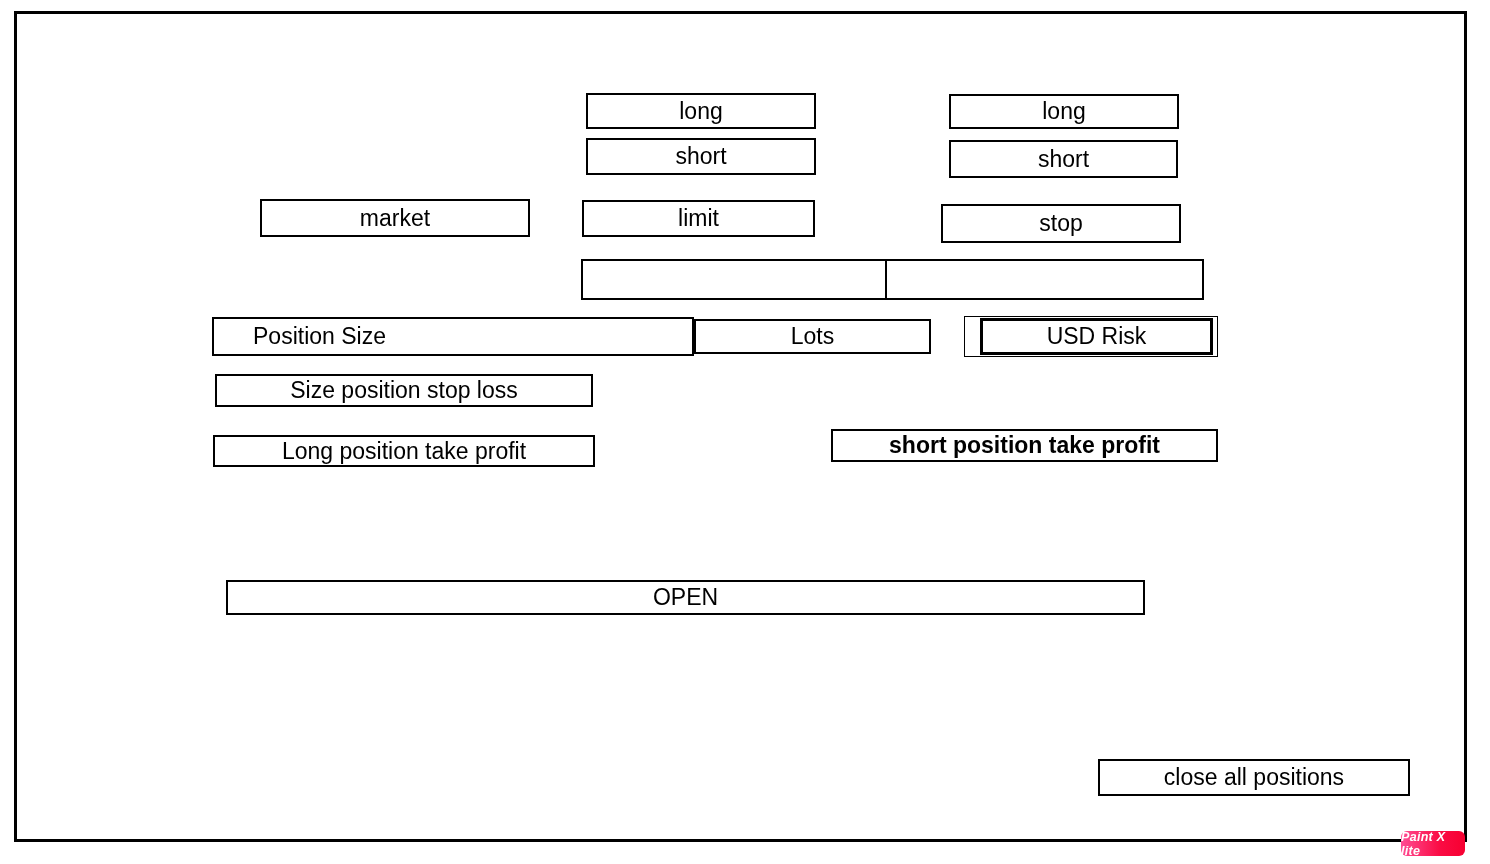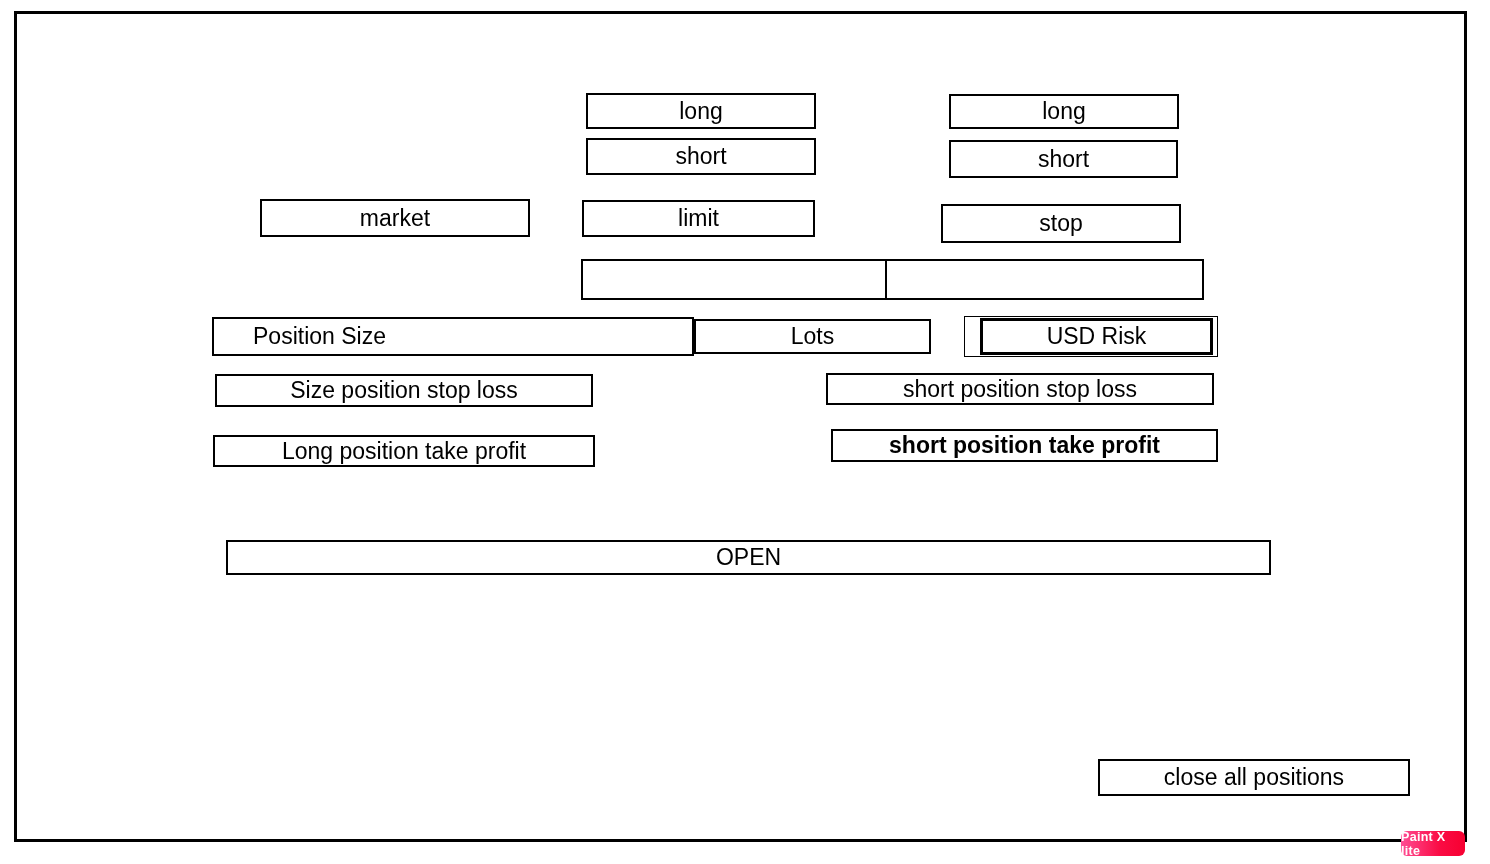--- a/index.html
+++ b/index.html
@@ -58,39 +58,40 @@
   #usd-risk-outer{ left: 964px; top: 316px; width: 254px; height: 41px;
                    border-width: 1px; background: transparent; }
   #usd-risk      { left: 980px; top: 318px; width: 233px; height: 37px;
                    border-width: 3px; }
 
   #long-sl  { left: 215px; top: 374px; width: 378px; height: 33px; }
   #short-sl { left: 826px; top: 373px; width: 388px; height: 32px; }
   #long-tp  { left: 213px; top: 435px; width: 382px; height: 32px; }
   #short-tp { left: 831px; top: 429px; width: 387px; height: 33px; font-weight: bold; }
 
-  #open      { left: 226px; top: 540px; width: 1045px; height: 35px; }
+  #open      { left: 226px; top: 580px; width: 919px; height: 35px; }
   #close-all { left: 1098px; top: 759px; width: 312px; height: 37px; }
 
   #watermark {
     position: absolute;
     left: 1401px;
     top: 831px;
     width: 64px;
     height: 25px;
     border-radius: 6px;
     background: linear-gradient(90deg, #ff4d94 0%, #fa0c44 60%, #f70031 100%);
     color: #ffffff;
     font-size: 12.5px;
     font-weight: bold;
     display: flex;
     align-items: center;
     justify-content: center;
     z-index: 5;
     letter-spacing: 0.3px;
+    font-style: italic;
   }
 </style>
 </head>
 <body>
 
 <div class="canvas">
 
   <div class="frame"></div>
 
   <div class="box" id="market">
@@ -129,23 +130,20 @@
     <span>Lots</span>
   </div>
   <div class="box" id="usd-risk-outer"></div>
   <div class="box" id="usd-risk">
     <span>USD Risk</span>
   </div>
 
   <div class="box" id="long-sl">
     <span>Size position stop loss</span>
   </div>
-  <div class="box" id="short-sl">
-    <span>short position stop loss</span>
-  </div>
   <div class="box" id="long-tp">
     <span>Long position take profit</span>
   </div>
   <div class="box" id="short-tp">
     <span>short position take profit</span>
   </div>
 
   <div class="box" id="open">
     <span>OPEN</span>
   </div>

